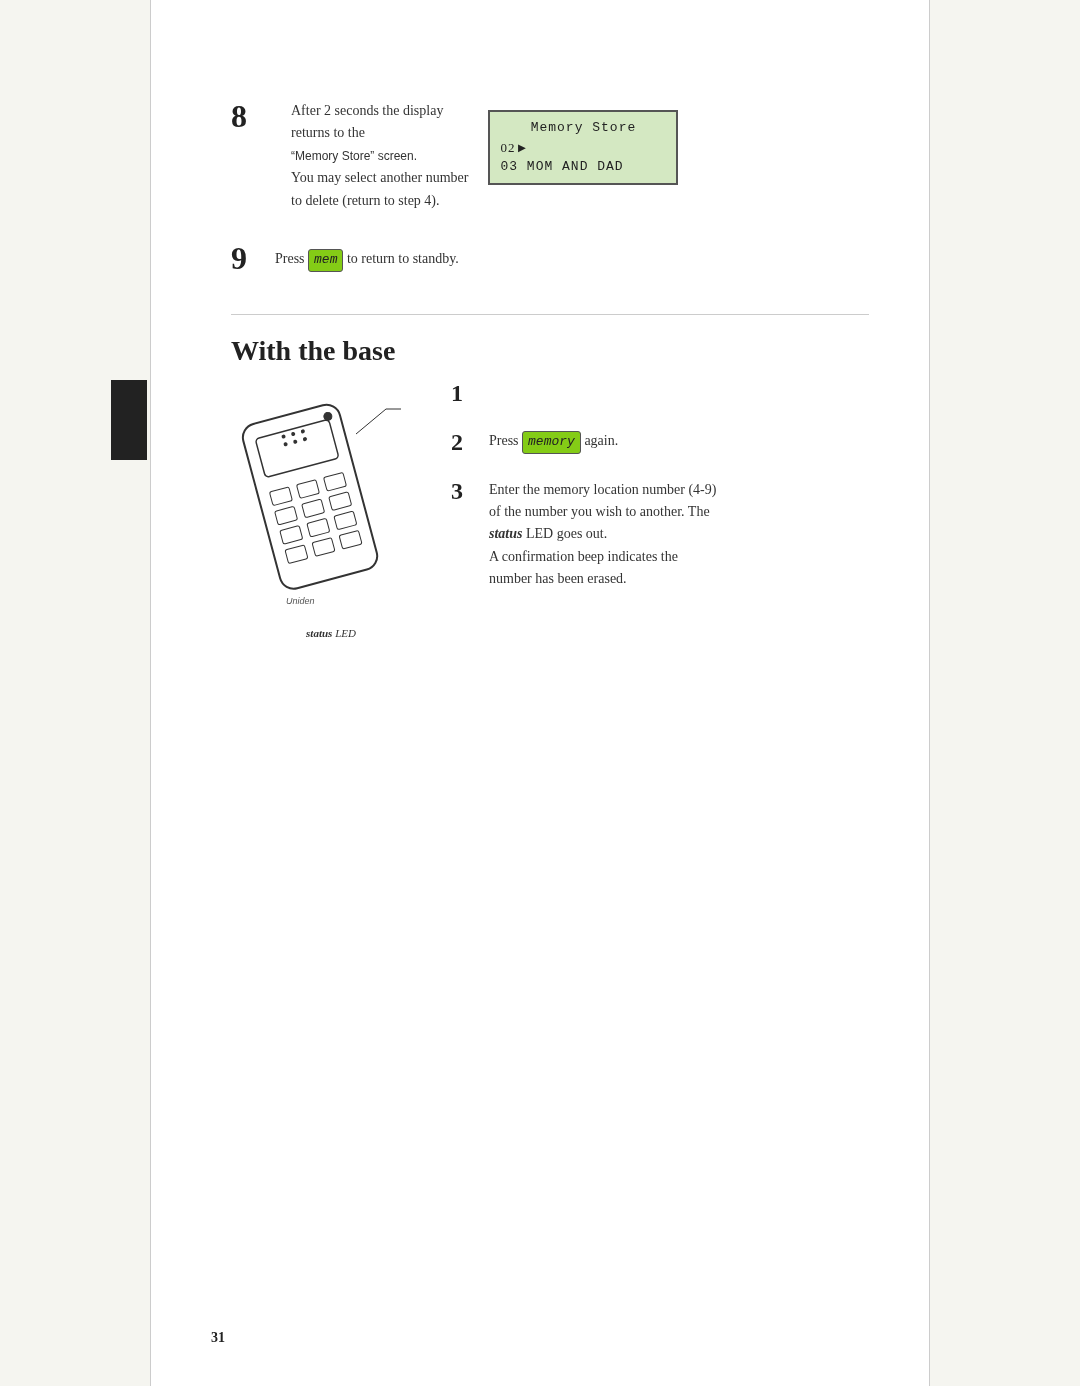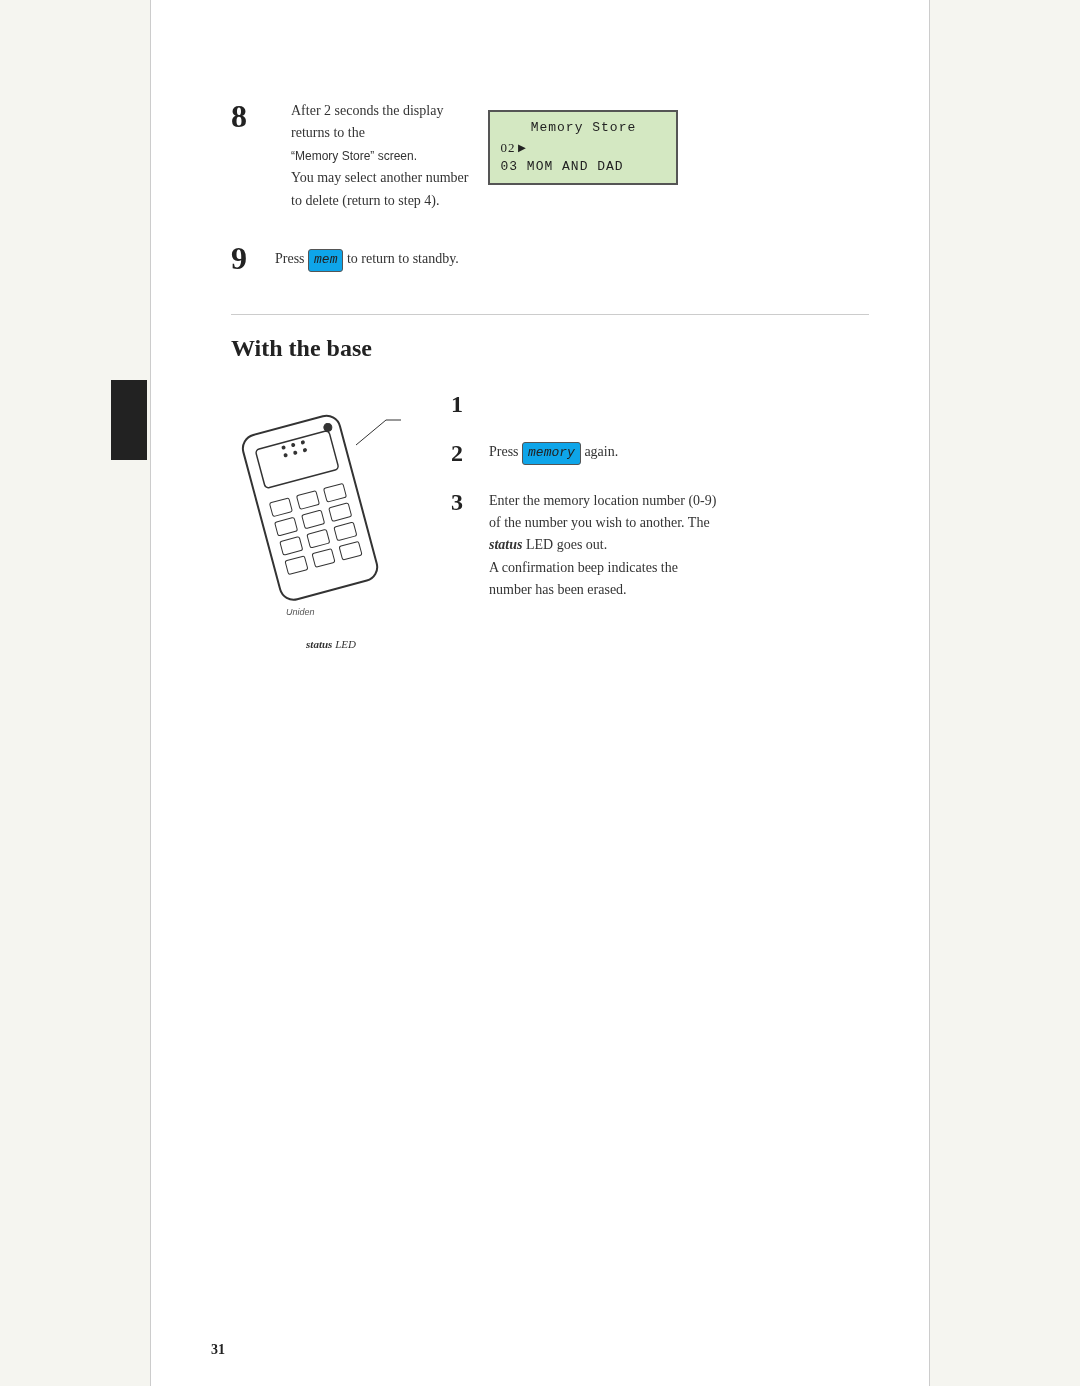--- a/index.html
+++ b/index.html
@@ -29,21 +29,21 @@
       left: -40px;
       top: 380px;
       width: 36px;
       height: 80px;
       background: #222;
     }
 
     
     .page-number {
       position: absolute;
-      bottom: 28px;
+      bottom: 40px;
       left: 60px;
       font-size: 14px;
       font-weight: bold;
       color: #222;
     }
 
     
     .step-8 {
       display: flex;
       align-items: flex-start;
@@ -121,29 +121,29 @@
 
     .kbd-button {
       display: inline-block;
       border: 1.5px solid #555;
       border-radius: 3px;
       padding: 0px 5px;
       font-family: 'Courier New', monospace;
       font-style: italic;
       font-size: 13px;
       color: #222;
-      background: #0ea5e9;
+      background: #84cc16;
     }
 
     
     .section-title {
-      font-size: 24px;
-      font-weight: bold;
-      color: #222;
-      margin-bottom: 28px;
+      font-size: 28px;
+      font-weight: bold;
+      color: #222;
+      margin-bottom: 12px;
       margin-top: 10px;
     }
 
     .with-base-content {
       display: flex;
       gap: 20px;
       align-items: flex-start;
     }
 
     
@@ -304,21 +304,21 @@
       <div class="step-row">
         <div class="step-num-circle">2</div>
         <div class="step-text">
           <span>Press </span><span class="kbd-button">memory</span><span> again.</span>
         </div>
       </div>
 
       <div class="step-row">
         <div class="step-num-circle">3</div>
         <div class="step-text">
-          <span>Enter the memory location number (0-9)</span><br>
+          <span>Enter the memory location number (4-9)</span><br>
           <span>of the number you wish to another. The</span><br>
           <span><strong>status</strong> LED goes out.</span><br>
           <span>A confirmation beep indicates the</span><br>
           <span>number has been erased.</span>
         </div>
       </div>
     </div>
   </div>
 
   <div class="page-number">31</div>

